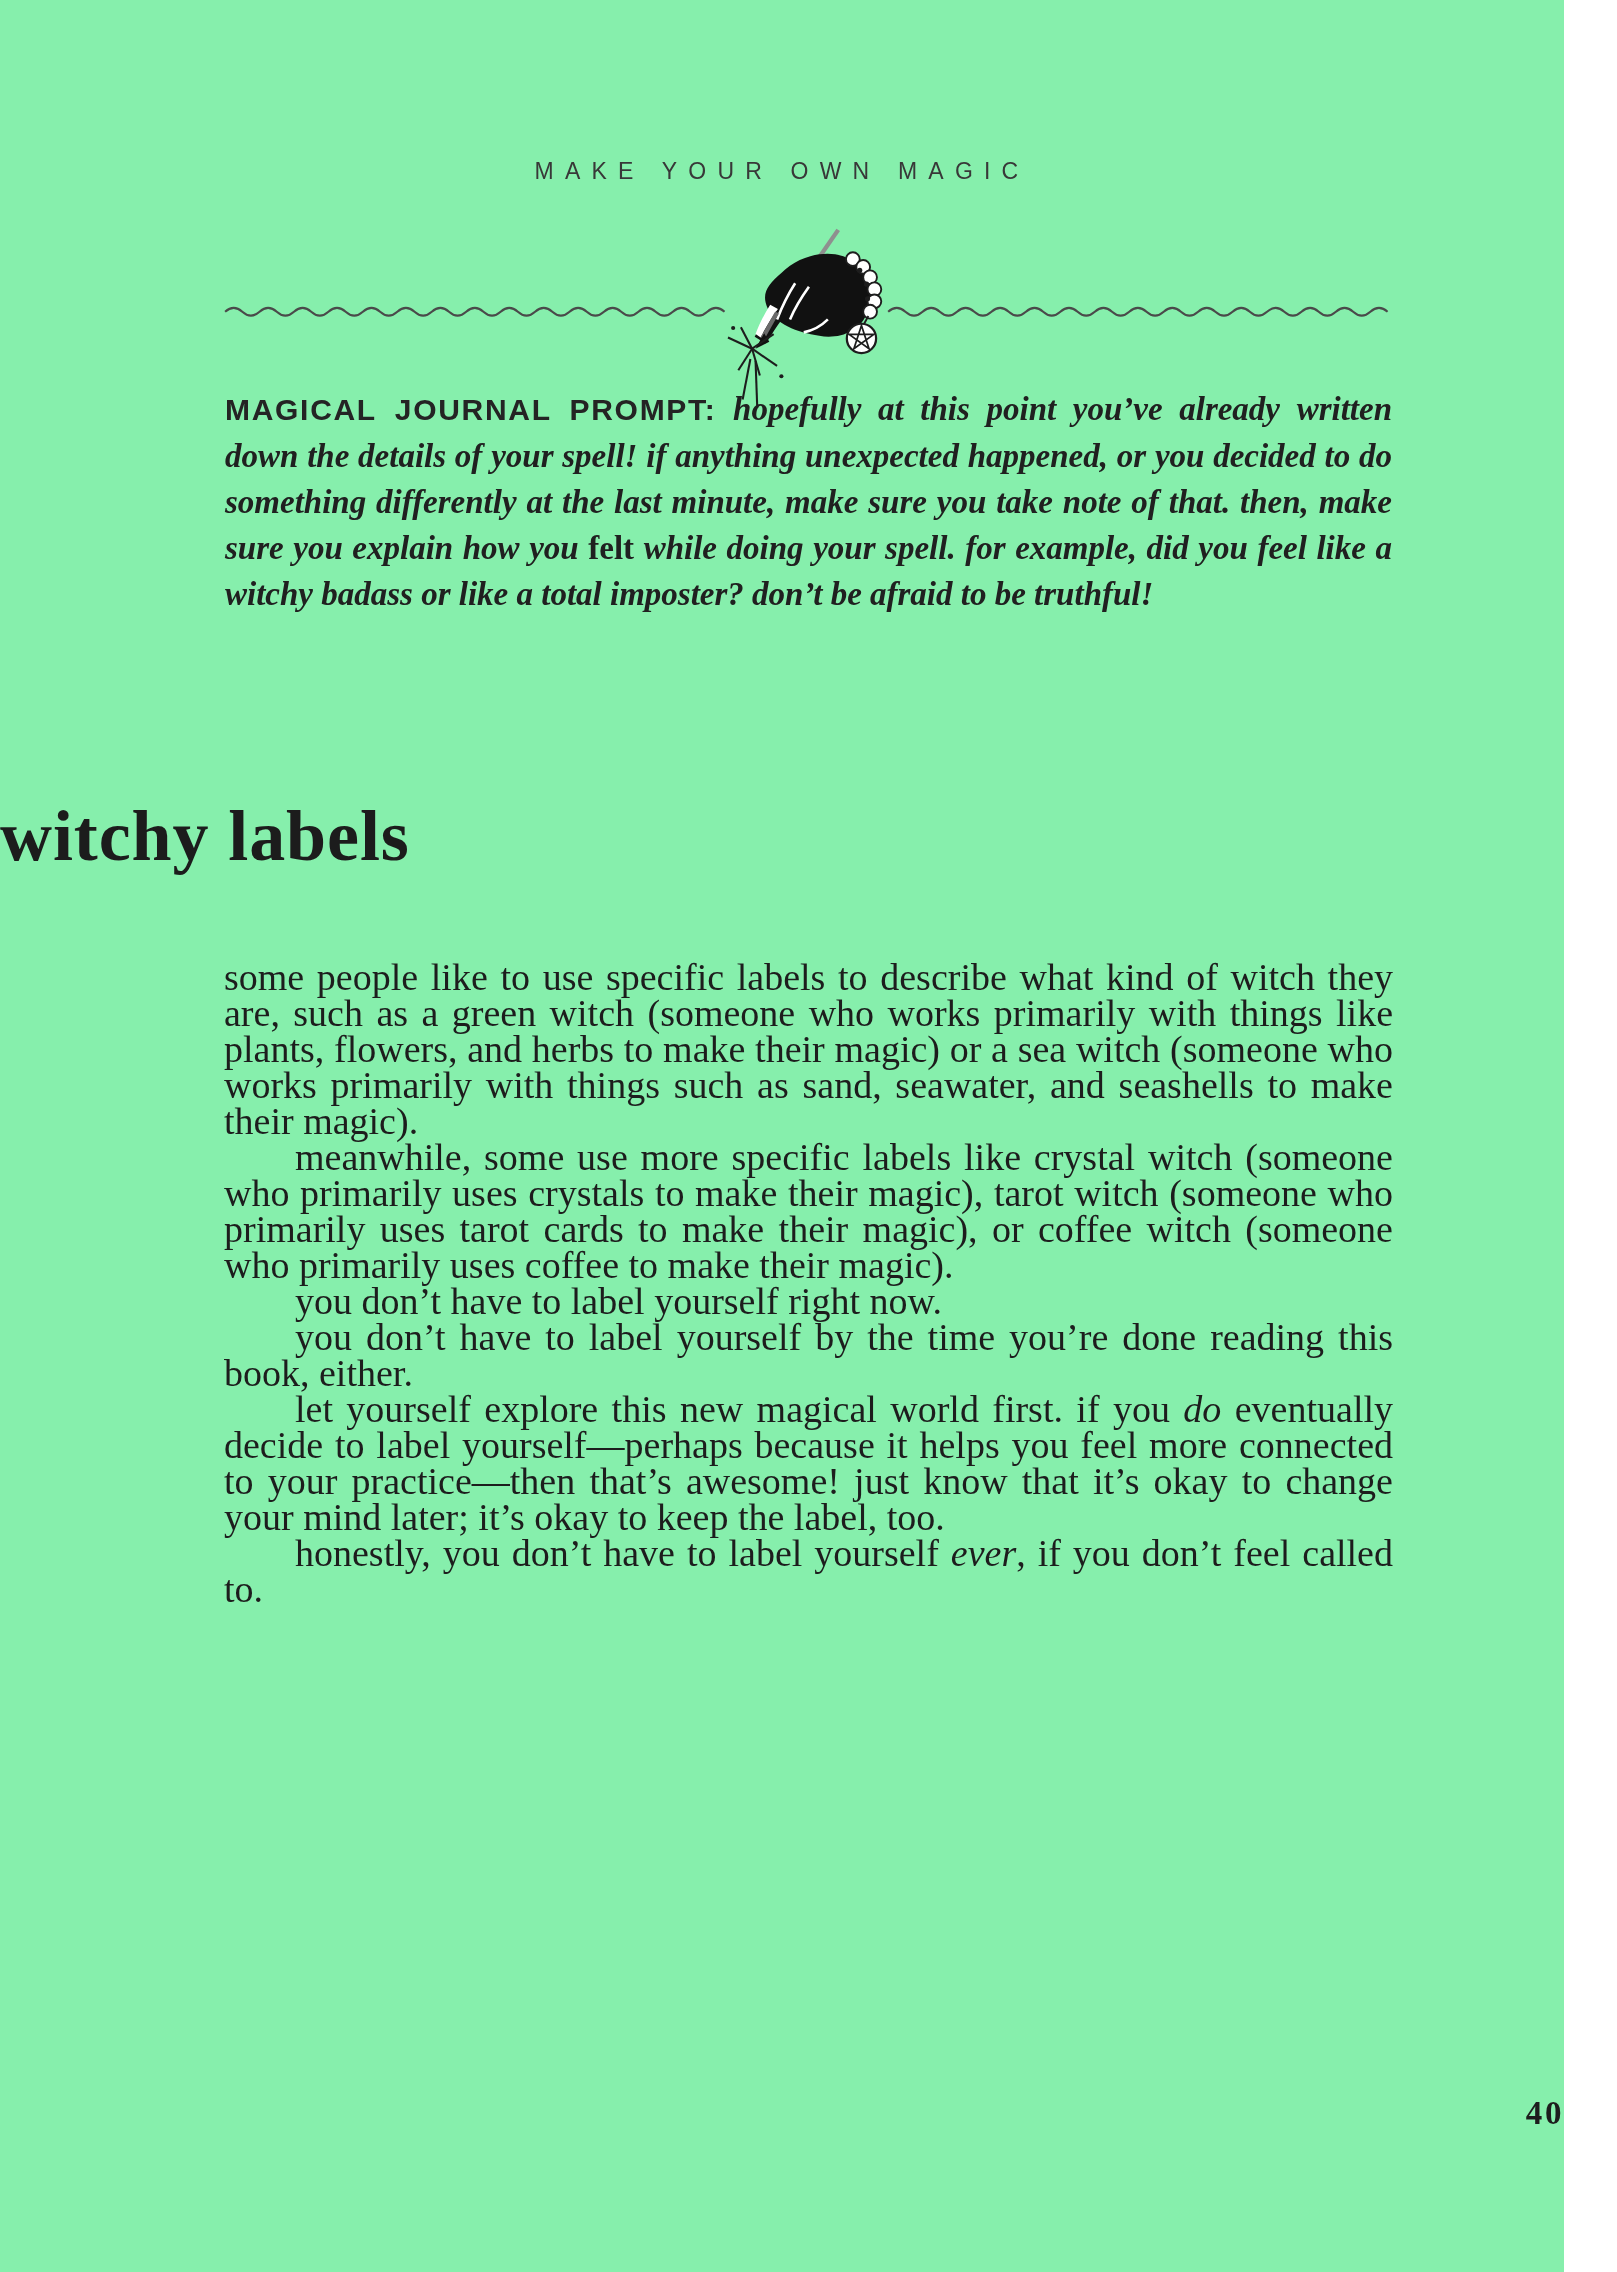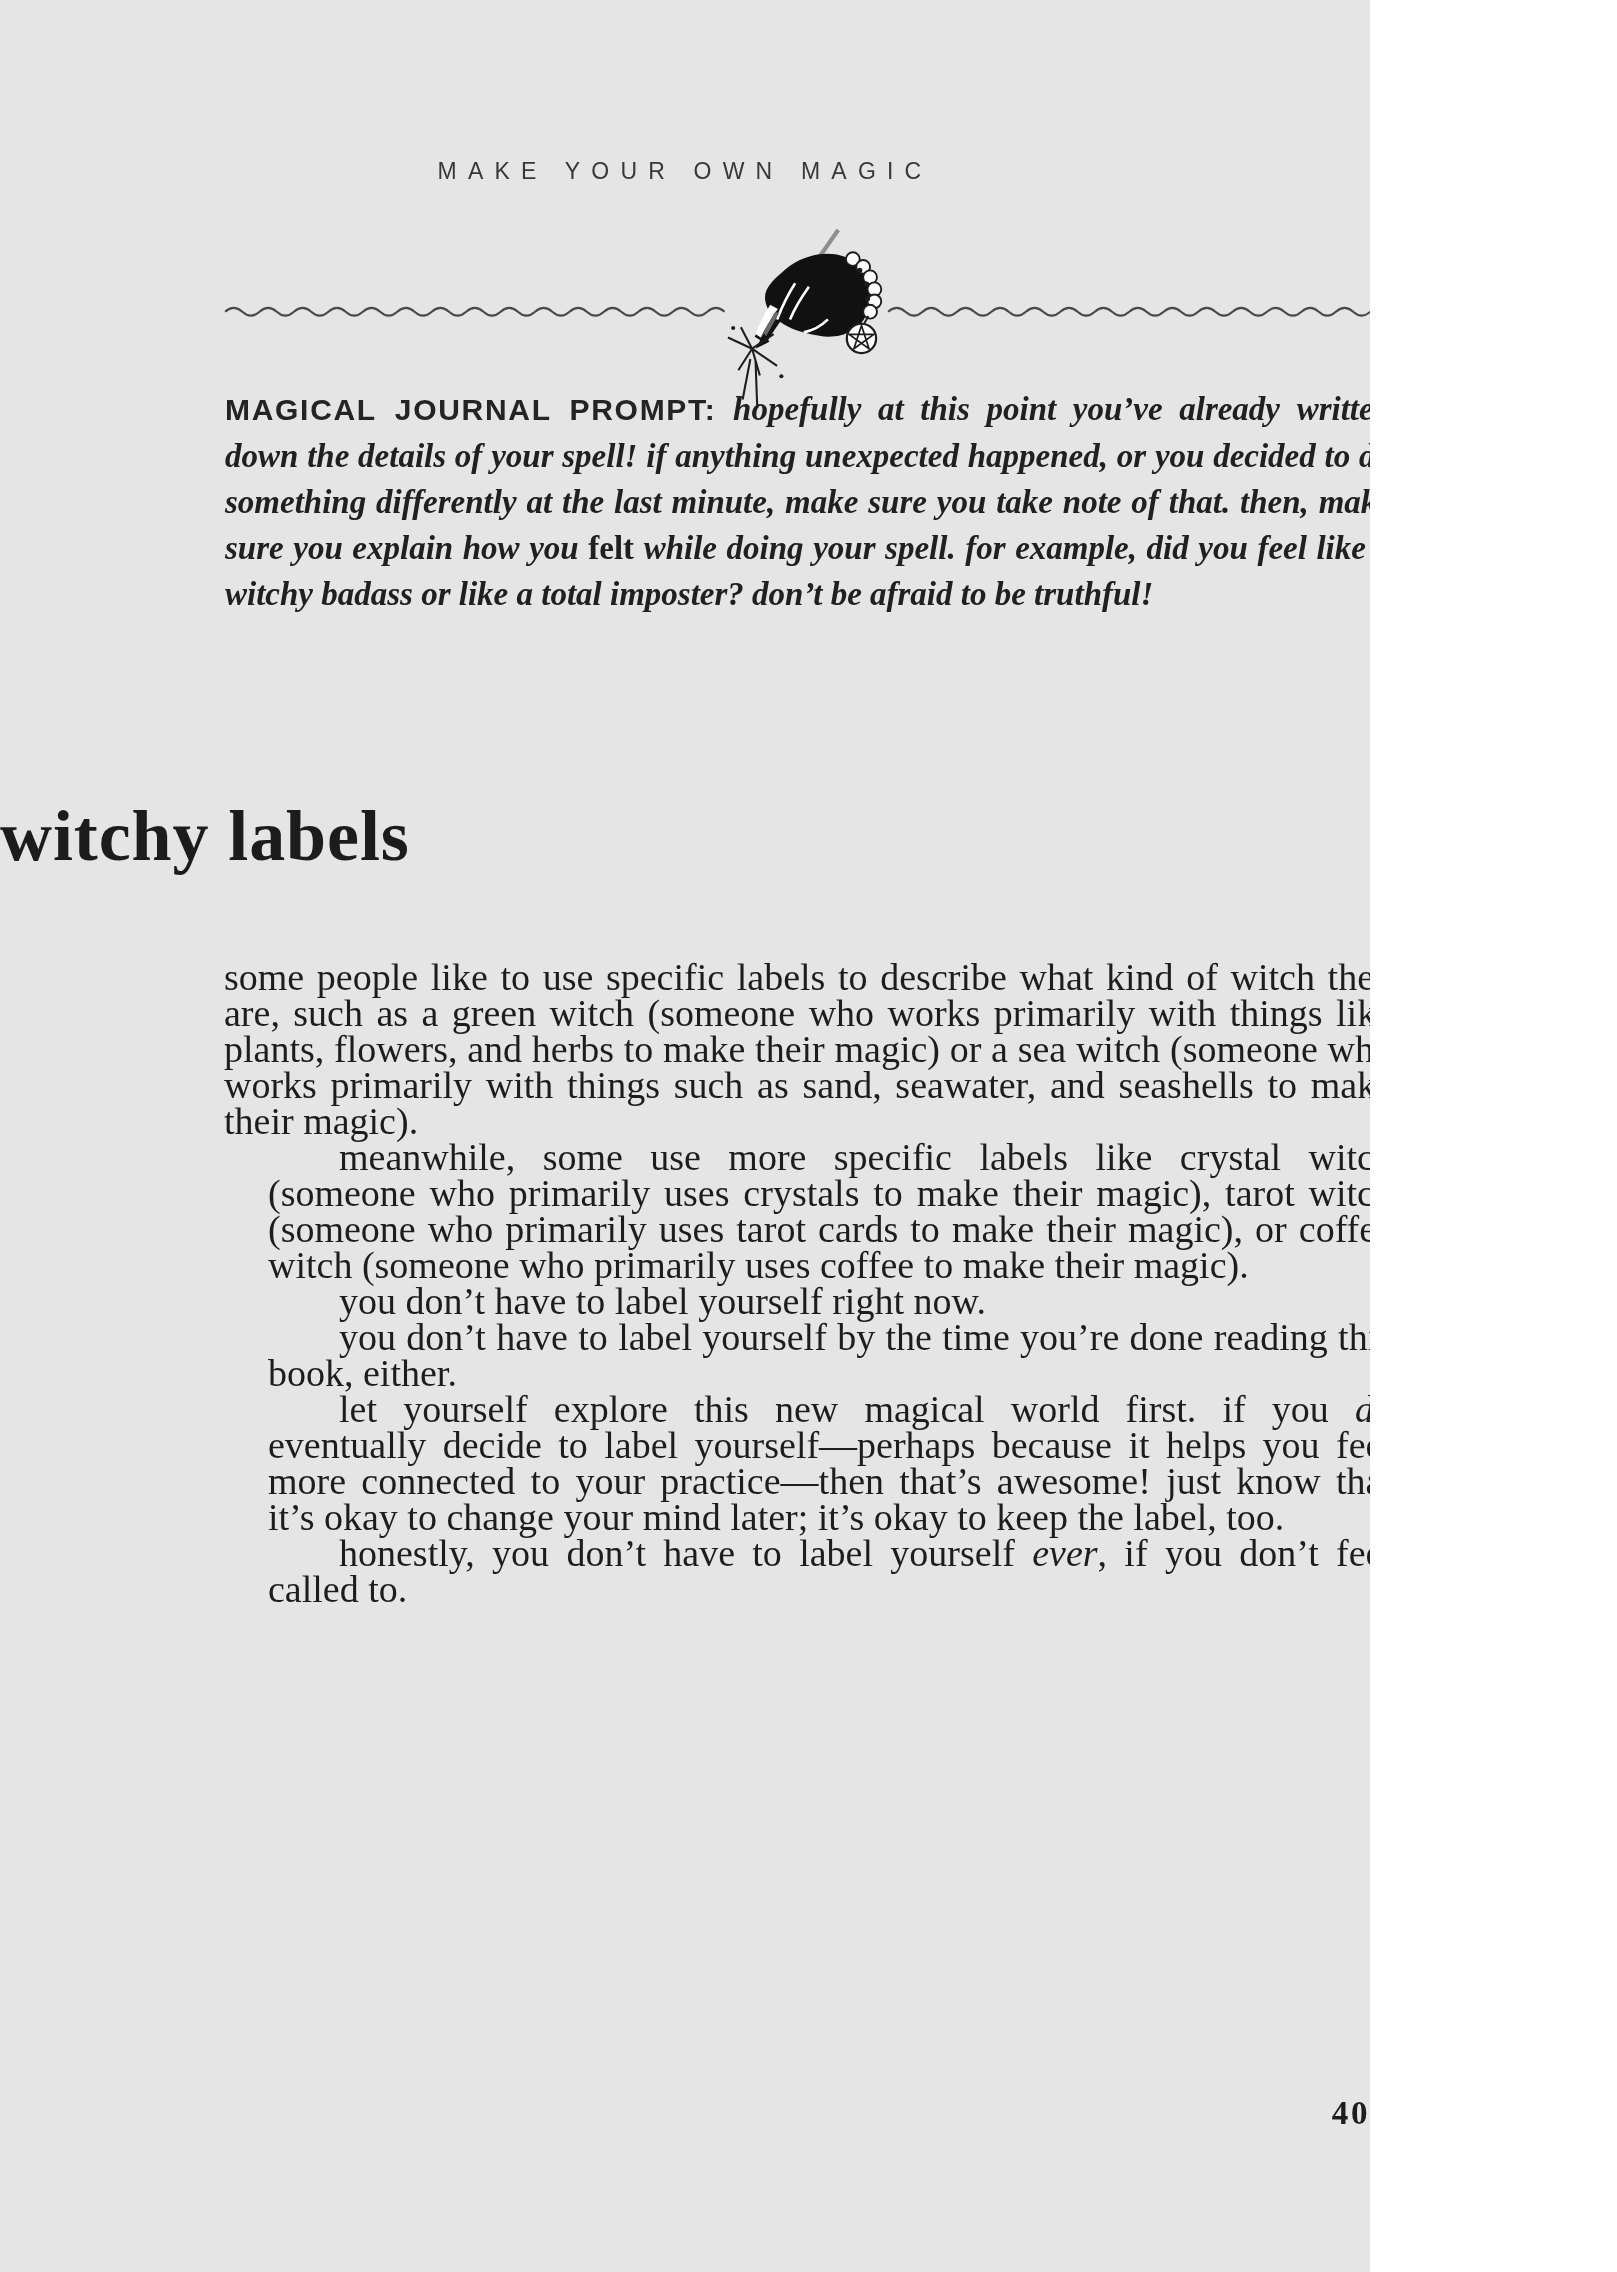--- a/index.html
+++ b/index.html
@@ -1,19 +1,19 @@
 <!DOCTYPE html>
 <html style="font-size:14px"><head>
 <meta charset="utf-8">
 <style>
   html,body{margin:0;padding:0;background:#ffffff;}
   .page{
     position:relative;
-    width:1370px;height:2273px;
-    background:#e5e5e5;
+    width:1564px;height:2273px;
+    background:#86efac;
     font-family:"Liberation Serif", serif;
     color:#1d1d1d;
     overflow:hidden;
   }
   .running-header{
     position:absolute;top:158px;left:0;width:100%;
     text-align:center;
     font-family:"Liberation Sans", sans-serif;
     font-size:23px;font-weight:400;
     letter-spacing:11.2px;
@@ -53,21 +53,21 @@
   }
   .body-text{
     position:absolute;top:959px;left:224px;width:1169px;
   }
   .body-para{
     margin:0;
     font-size:38px;line-height:36px;
     text-align:justify;
     color:#1d1d1d;
   }
-  .body-para.indent{text-indent:71px;margin-left:44px;}
+  .body-para.indent{text-indent:71px;}
   .page-number{
     position:absolute;top:2095px;left:0;width:100%;
     text-align:right;
     font-size:33px;font-weight:700;
     letter-spacing:2.6px;
     color:#1d1d1d;
   }
 </style>
 </head>
 <body>

